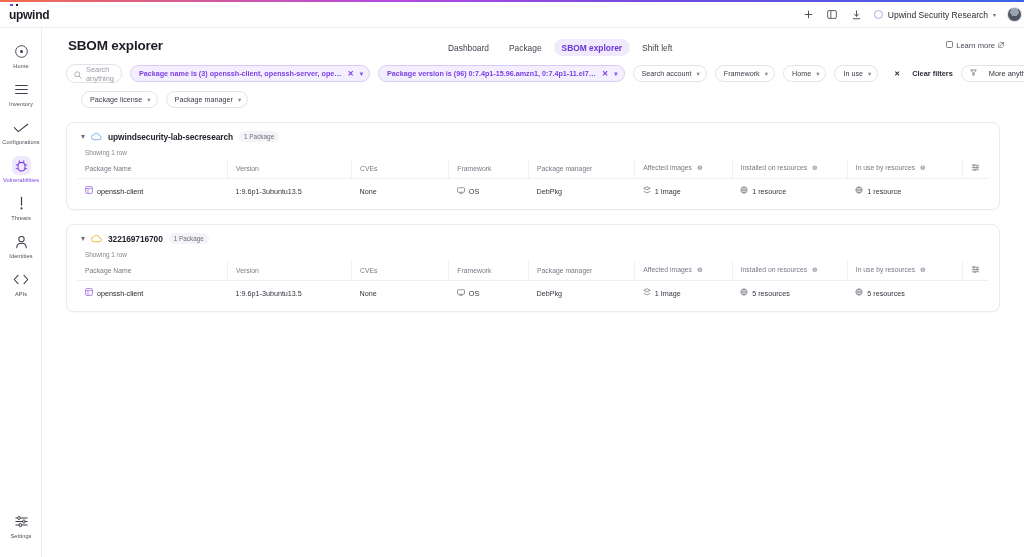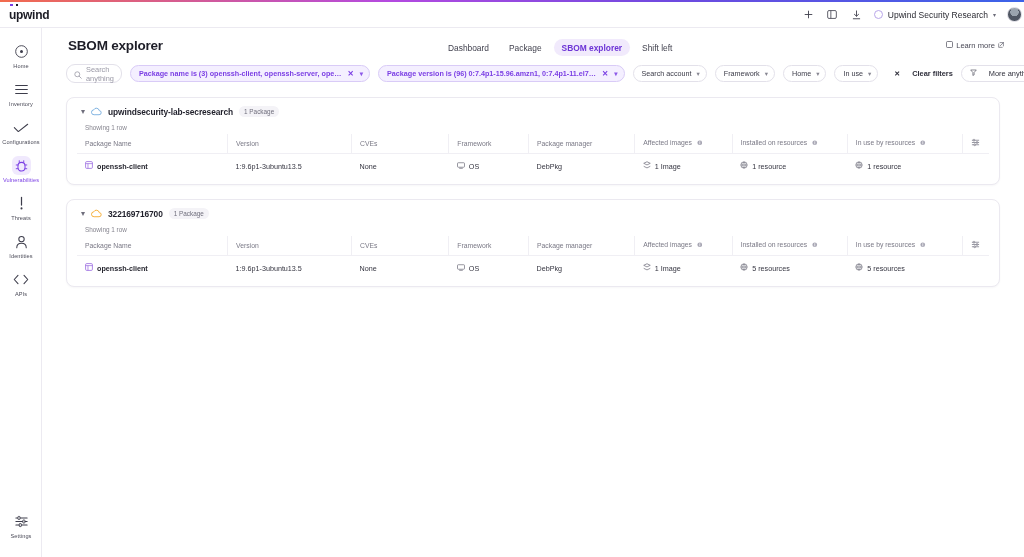--- a/index.html
+++ b/index.html
@@ -150,21 +150,21 @@
     border-left: 1px solid #f0eff4; white-space: nowrap;
   }
   thead th:first-child { border-left: none; }
   thead th .info { display:inline-block; margin-left:3px; vertical-align:middle; }
   tbody td {
     font-size: 7.2px; color: #33333f; padding: 7px 0 7px 8px;
     border-bottom: 1px solid #f5f4f8; white-space: nowrap;
   }
   tbody tr:last-child td { border-bottom: none; }
   .cell-ico { display: inline-flex; align-items: center; gap: 4px; }
-  .pkgname { font-weight: bold; color: #26262f; }
+  .pkgname { font-weight: normal; color: #26262f; }
   .col-settings { width: 26px; text-align: center !important; padding-left:0 !important; }
 </style>
 </head>
 <body>
 
 <div class="app">
 
   <div class="accent-bar"></div>
 
   <div class="topbar">
@@ -371,20 +371,30 @@
           </span>
           <span>More anything</span>
         </div>
 
         <div class="tool-btn bordered">
           
         </div>
 
       </div>
 
+      <div class="filter-row second">
+        <div class="chip plain">
+          <span>Package license</span>
+          <span class="cv">▾</span>
+        </div>
+        <div class="chip plain">
+          <span>Package manager</span>
+          <span class="cv">▾</span>
+        </div>
+      </div>
     </div>
 
     <div class="cards">
 
       <div class="card">
         <div class="card-head">
           <span class="caret">▾</span>
           <span class="cloud-ico">
             <svg width="11" height="9" viewBox="0 0 14 11">
                 <path d="M4 9.6h6.2a2.6 2.6 0 0 0 .3-5.2 3.7 3.7 0 0 0-7-1A2.8 2.8 0 0 0 4 9.6z" fill="none" stroke="#6ea8dc" stroke-width="1.1" stroke-linejoin="round"></path>

